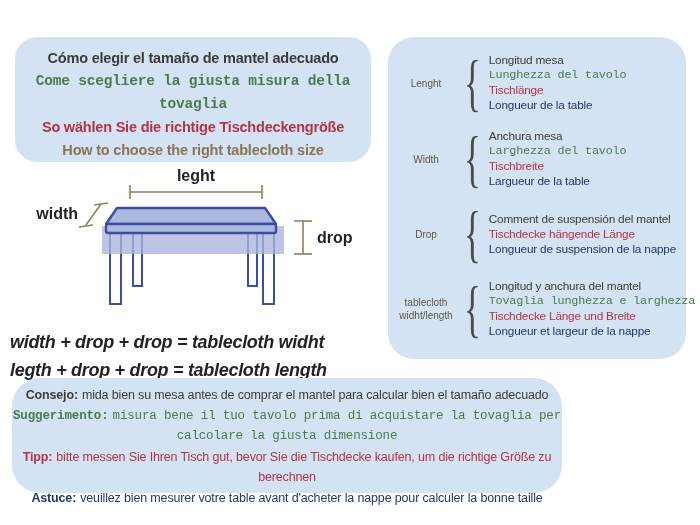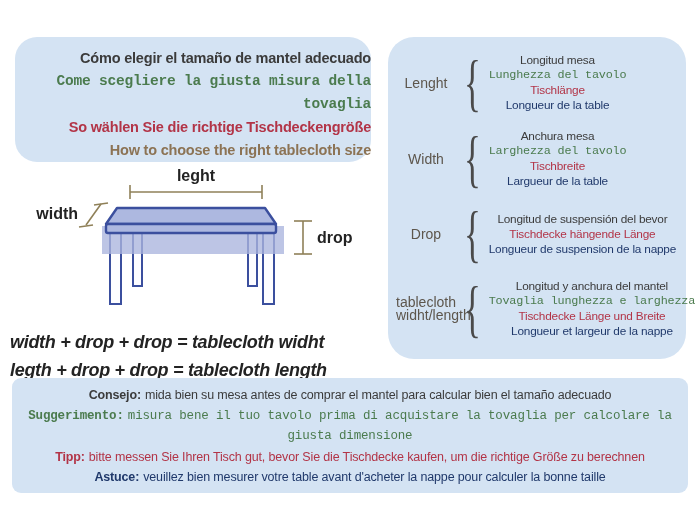--- a/index.html
+++ b/index.html
@@ -4,21 +4,21 @@
 <style>
   html,body{margin:0;padding:0;background:#fff;}
   .canvas{position:relative;width:700px;height:525px;background:#fff;overflow:hidden;
           font-family:"Liberation Sans",sans-serif;}
 
   
   .panel{position:absolute;background:#d4e3f3;border-radius:22px;}
 
   
   .title-box{left:15px;top:37px;width:356px;height:125px;padding-top:10px;box-sizing:border-box;}
-  .title-line{text-align:right;font-weight:bold;font-size:14.5px;line-height:23px;letter-spacing:-0.2px;}
+  .title-line{text-align:center;font-weight:bold;font-size:14.5px;line-height:23px;letter-spacing:-0.2px;}
 
   
   .es{color:#3b3b3b;}
   .it{color:#4b7b4e;font-family:Liberation Mono, monospace;}
   .de{color:#b23447;}
   .fr{color:#20396b;}
   .en{color:#8c7354;}
 
   
   .diagram{position:absolute;left:20px;top:166px;width:360px;height:146px;}
@@ -29,29 +29,29 @@
   .ttop{fill:#adb8e0;stroke:#3b4f9e;stroke-width:2.4;stroke-linejoin:round;}
 
   
   .formulas{position:absolute;left:10px;top:328px;width:368px;text-align:left;font-style:italic;}
   .formula{font-weight:bold;font-size:18px;line-height:28px;color:#232323;letter-spacing:-0.3px;}
 
   
   .terms-panel{left:388px;top:37px;width:298px;height:322px;border-radius:26px;
                padding:16px 0 0 8px;box-sizing:border-box;display:flex;flex-direction:column;gap:16px;}
   .group{display:flex;align-items:center;}
-  .glabel{width:60px;flex:none;text-align:center;font-size:14px;line-height:13px;
+  .glabel{width:60px;flex:none;text-align:center;font-size:10px;line-height:13px;
           color:#5d564c;white-space:pre-line;}
   .brace{flex:none;font-family:"Liberation Serif",serif;font-size:64px;line-height:58px;height:58px;
          display:flex;align-items:center;color:#4a4a4a;transform:scaleX(.55);margin:0 1px;}
-  .items{display:flex;flex-direction:column;text-align:center;}
+  .items{display:flex;flex-direction:column;}
   .item{font-size:11.8px;line-height:15px;white-space:nowrap;letter-spacing:-0.2px;}
 
   
-  .tips-box{left:12px;top:378px;width:676px;height:115px;border-radius:9px;
+  .tips-box{left:12px;top:378px;width:550px;height:115px;border-radius:28px;
             padding-top:7px;box-sizing:border-box;}
   .tip-line{text-align:center;font-size:12.5px;line-height:20.6px;letter-spacing:-0.15px;}
   .tip-line b{margin-right:4px;}
 </style>
 </head>
 <body>
 
 <div class="canvas">
 
   <div class="panel title-box">
@@ -123,21 +123,21 @@
         <div class="item it">Larghezza del tavolo</div>
         <div class="item de">Tischbreite</div>
         <div class="item fr">Largueur de la table</div>
       </div>
     </div>
 
     <div class="group">
       <div class="glabel">Drop</div>
       <div class="brace">{</div>
       <div class="items">
-        <div class="item es">Longitud de suspensión del bevor</div>
+        <div class="item es">Comment de suspensión del mantel</div>
         <div class="item de">Tischdecke hängende Länge</div>
         <div class="item fr">Longueur de suspension de la nappe</div>
       </div>
     </div>
 
     <div class="group">
       <div class="glabel">tablecloth
 widht/length</div>
       <div class="brace">{</div>
       <div class="items">

